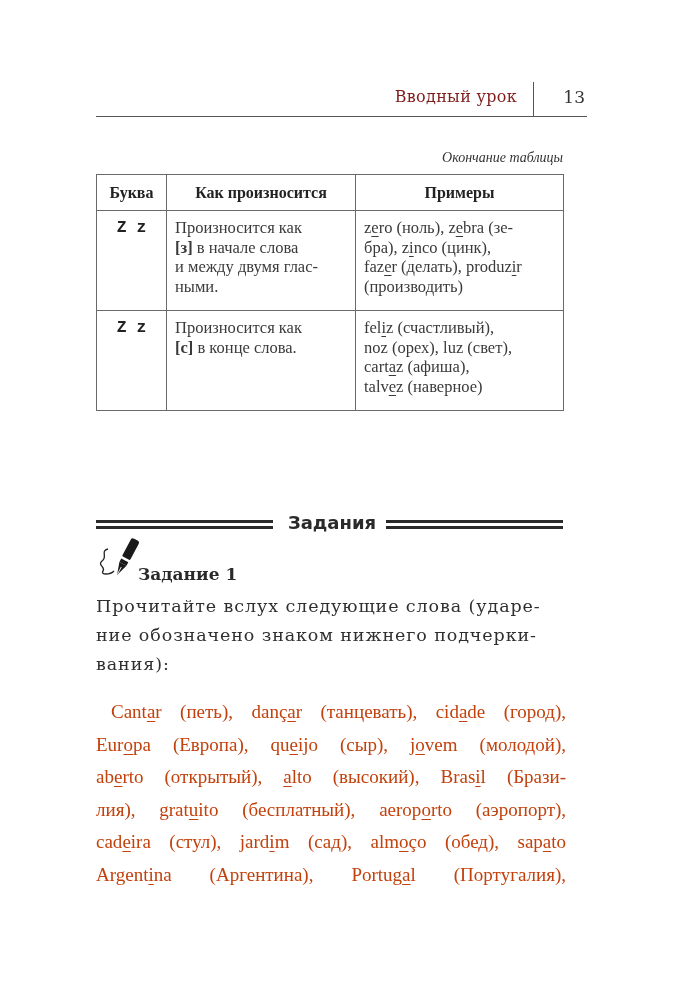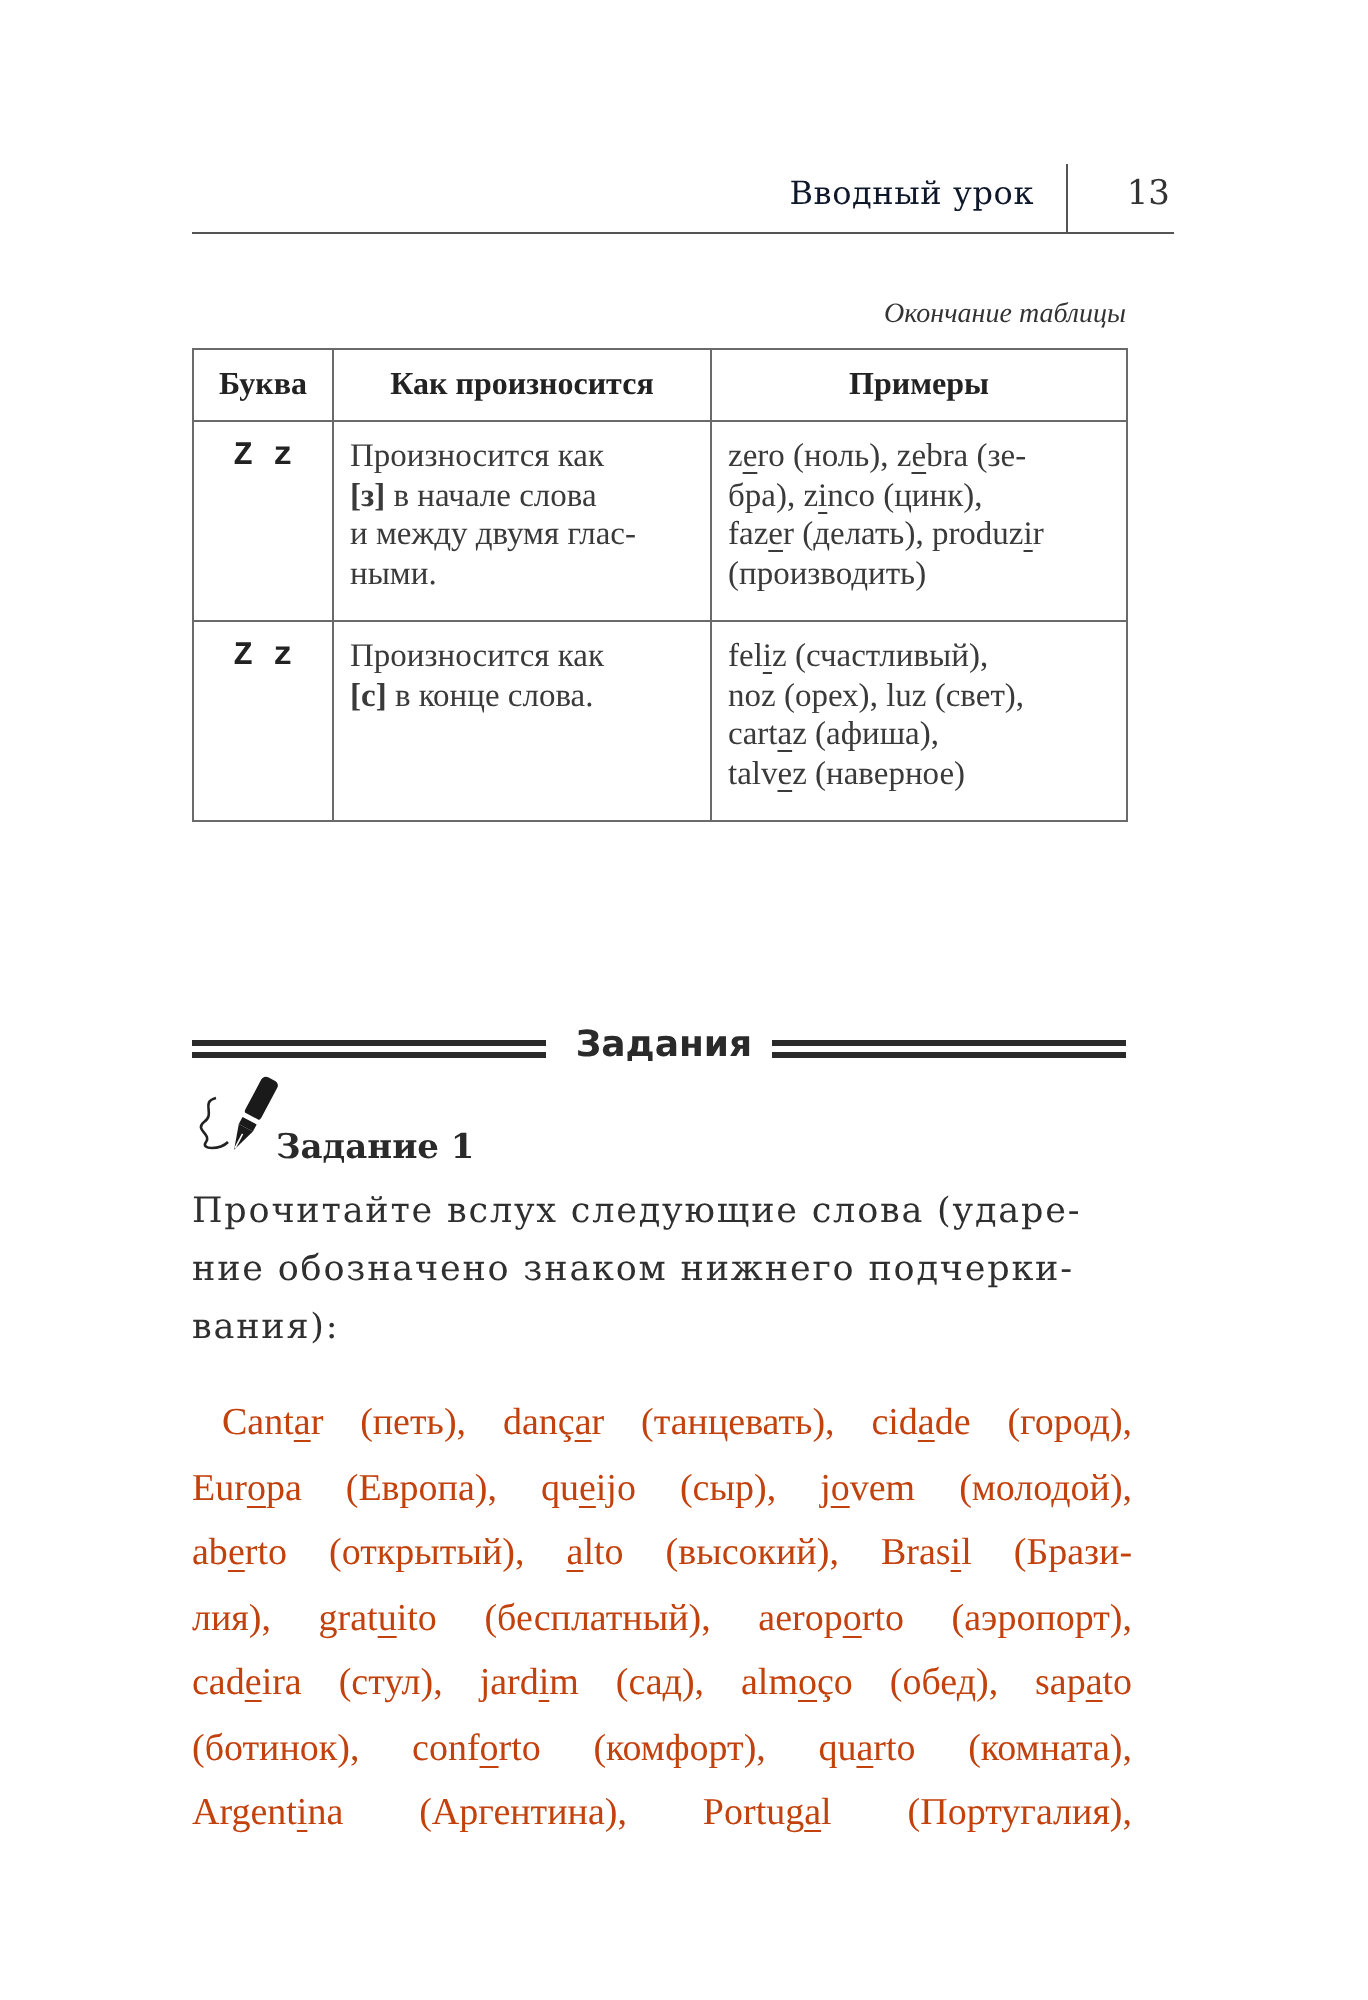--- a/index.html
+++ b/index.html
@@ -1,20 +1,20 @@
 <!DOCTYPE html>
 <html><head>
 <meta charset="utf-8">
 <style>
   * { box-sizing: border-box; margin: 0; padding: 0; }
   html, body { width: 684px; height: 1000px; background: #ffffff; overflow: hidden; }
   body { position: relative; font-family: "Liberation Serif", serif; color: #2a2a2a; }
 
   .running-head { position: absolute; left: 96px; top: 82px; width: 491px; height: 35px; border-bottom: 1.3px solid #555; }
-  .rh-title { position: absolute; right: 70px; top: 5px; font-size: 18px; letter-spacing: 0.3px; color: #0f172a; font-family: "DejaVu Serif", serif; font-size: 16px; }
+  .rh-title { position: absolute; right: 70px; top: 5px; font-size: 18px; letter-spacing: 0.3px; color: #7f1d1d; font-family: "DejaVu Serif", serif; font-size: 16px; }
   .rh-divider { position: absolute; left: 437px; top: 0; width: 1.3px; height: 35px; background: #555; }
   .rh-page { position: absolute; right: 2px; top: 5px; font-size: 17px; color: #333; font-family: "DejaVu Serif", serif; }
 
   .table-caption { position: absolute; right: 121px; top: 150px; font-style: italic; font-size: 14px; color: #333; }
 
   table.phon { position: absolute; left: 96px; top: 174px; width: 468px; border-collapse: collapse; font-size: 16.5px; line-height: 19.5px; }
   table.phon td, table.phon th { border: 1.5px solid #6a6a6a; vertical-align: top; }
   table.phon th { height: 36px; font-weight: bold; text-align: center; vertical-align: middle; font-size: 16px; color: #222; }
   table.phon th.c1 { width: 70px; }
   table.phon th.c2 { width: 189px; }
@@ -139,21 +139,16 @@
     <span><span>grat</span><span class="stress">u</span><span>ito</span> <span>(бесплатный)</span></span>,
     <span><span>aerop</span><span class="stress">o</span><span>rto</span> <span>(аэропорт)</span></span>,
   </span>
   <span class="line">
     <span><span>cad</span><span class="stress">e</span><span>ira</span> <span>(стул)</span></span>,
     <span><span>jard</span><span class="stress">i</span><span>m</span> <span>(сад)</span></span>,
     <span><span>alm</span><span class="stress">o</span><span>ço</span> <span>(обед)</span></span>,
     <span><span>sap</span><span class="stress">a</span><span>to</span></span>
   </span>
   <span class="line">
-    <span>(ботинок)</span>,
-    <span><span>conf</span><span class="stress">o</span><span>rto</span> <span>(комфорт)</span></span>,
-    <span><span>qu</span><span class="stress">a</span><span>rto</span> <span>(комната)</span></span>,
-  </span>
-  <span class="line">
     <span><span>Argent</span><span class="stress">i</span><span>na</span> <span>(Аргентина)</span></span>,
     <span><span>Portug</span><span class="stress">a</span><span>l</span> <span>(Португалия)</span></span>,
   </span>
 </div>
 
 </body></html>

